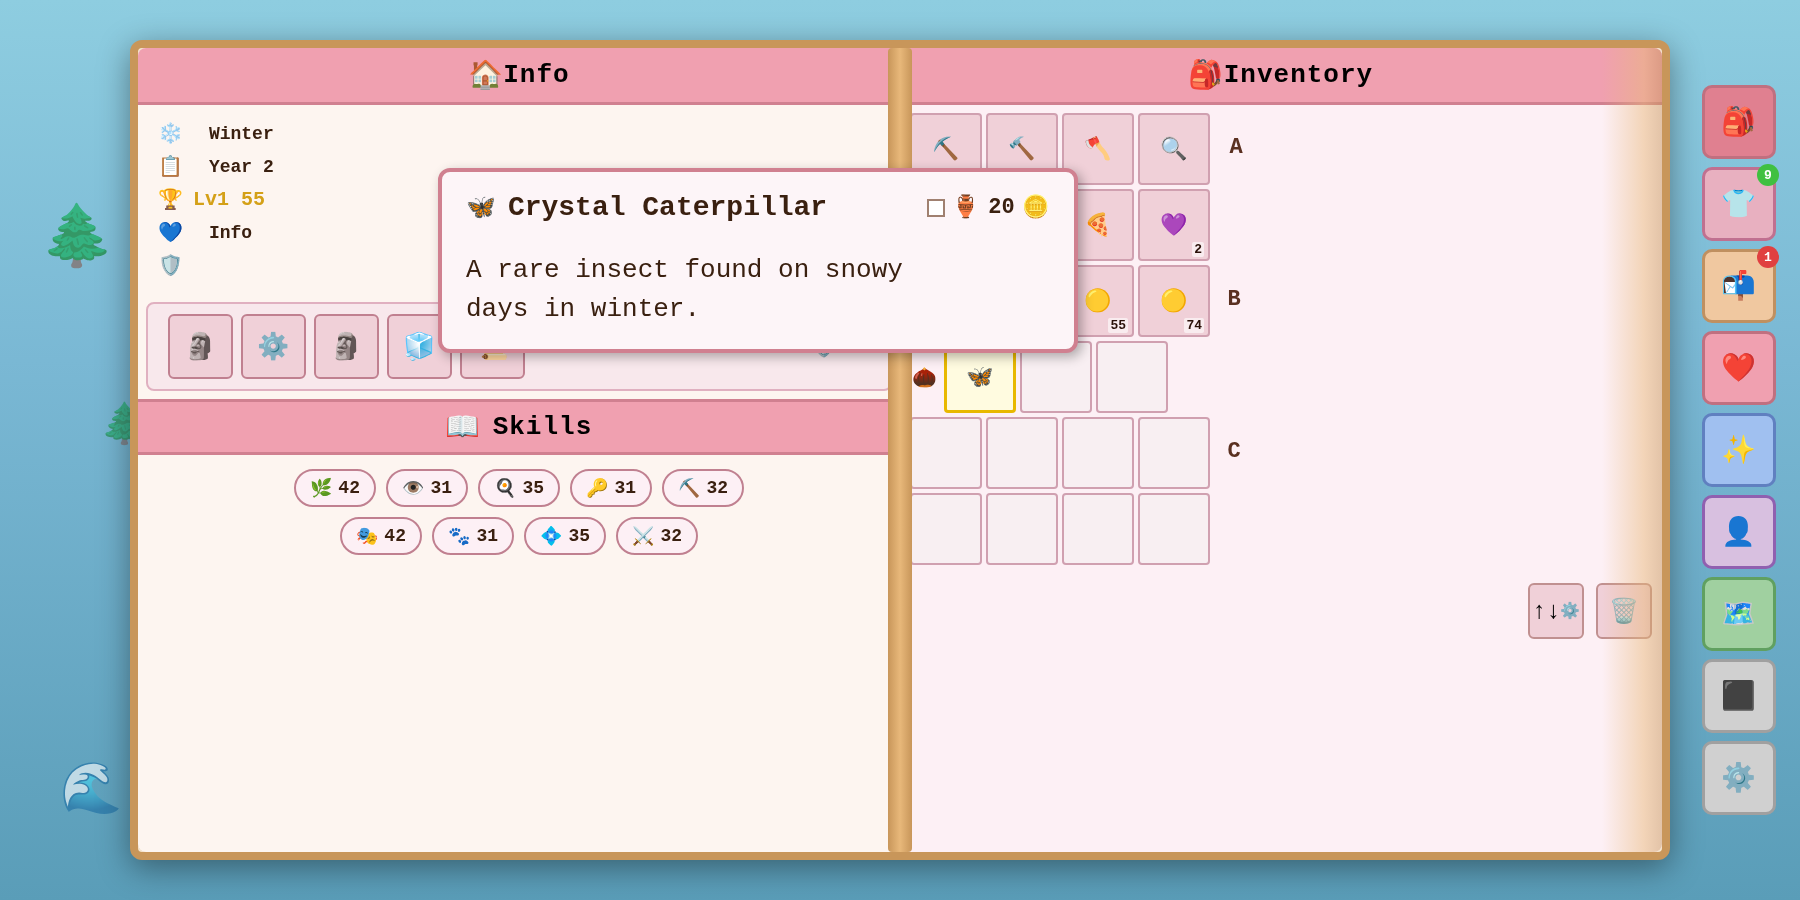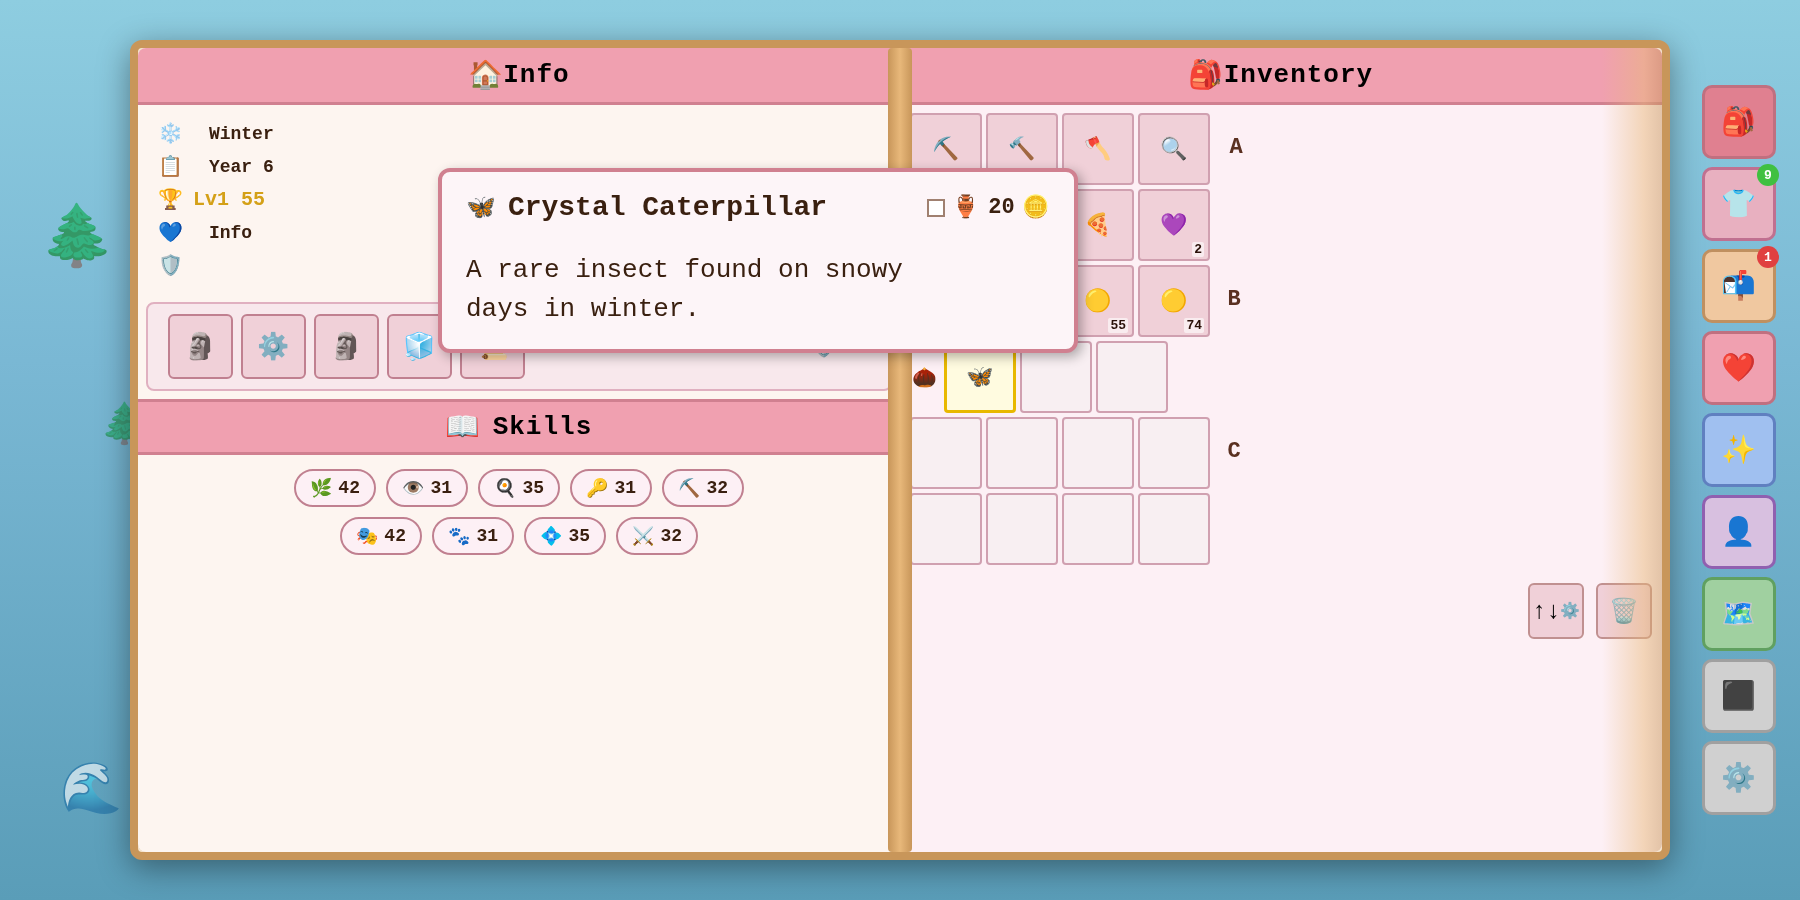--- a/index.html
+++ b/index.html
@@ -422,21 +422,21 @@
         <span class="section-title">Info</span>
       </div>
 
       <div class="info-section">
         <div class="info-row">
           <span class="info-icon">❄️</span>
           <span class="info-value">Winter</span>
         </div>
         <div class="info-row">
           <span class="info-icon">📋</span>
-          <span class="info-value">Year 6</span>
+          <span class="info-value">Year 2</span>
         </div>
         <div class="info-row">
           <span class="info-icon">🏆</span>
           <span class="level-text">Lv1 55</span>
         </div>
         <div class="info-row">
           <span class="info-icon">💙</span>
           <span class="info-value">Info</span>
         </div>
 

